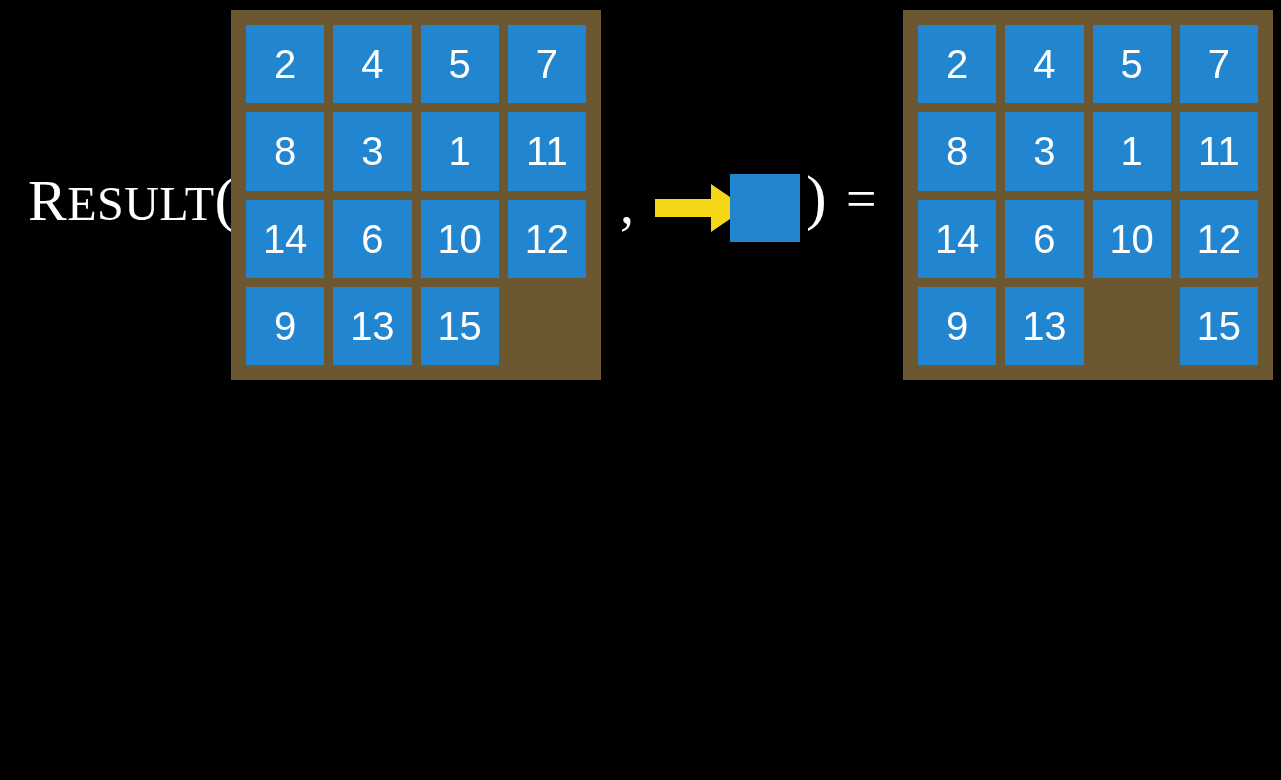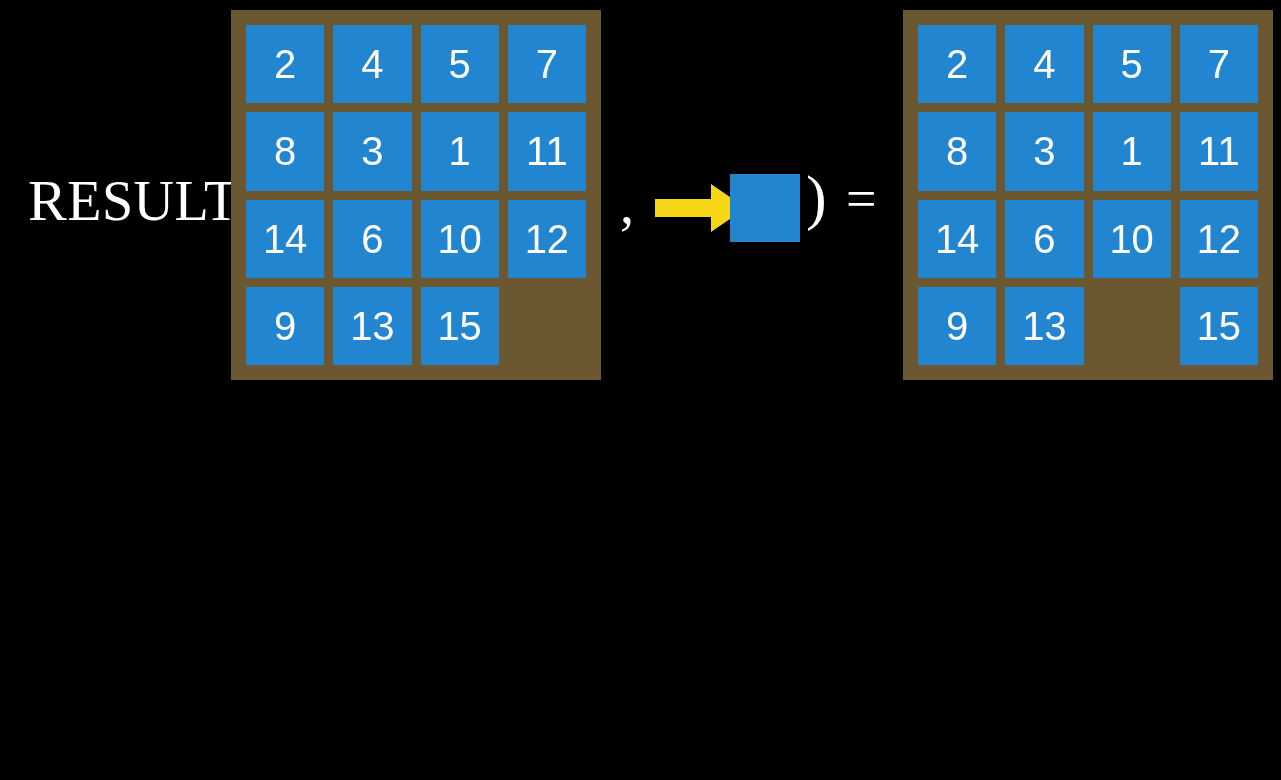--- a/index.html
+++ b/index.html
@@ -39,21 +39,21 @@
     font-family: "Liberation Serif", serif;
     font-weight: normal;
     white-space: nowrap;
     letter-spacing: 0.5px;
     line-height: 1;
   }
   .result-label .cap {
     font-size: 58px;
   }
   .result-label .smallcaps {
-    font-size: 56px;
+    font-size: 48px;
   }
   .result-label .paren {
     font-size: 62px;
   }
   #row-0 .result-label { left: 28px; top: 168px; }
 
   
   .sym {
     position: absolute;
     color: #ffffff;

